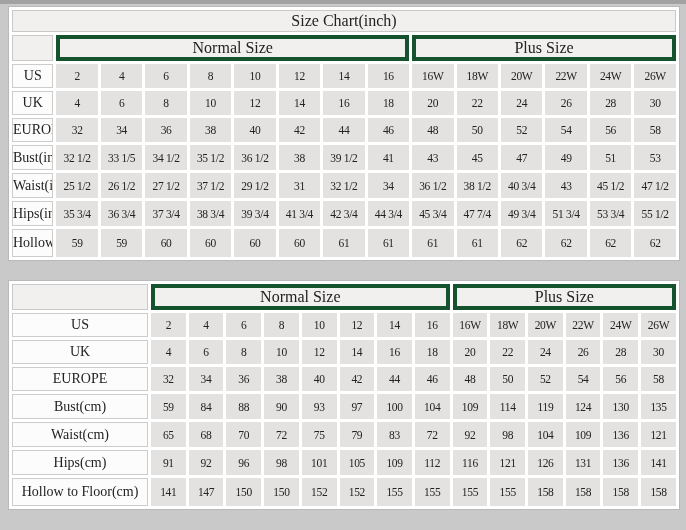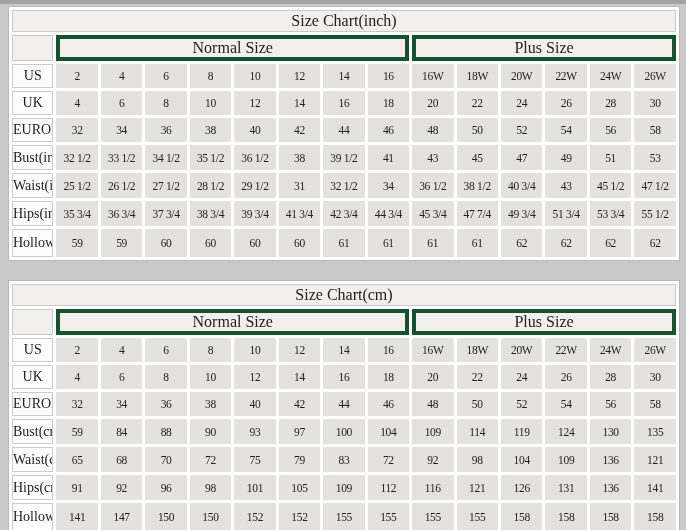--- a/index.html
+++ b/index.html
@@ -127,40 +127,40 @@
           <td class="data-cell plus">48</td>
           <td class="data-cell plus">50</td>
           <td class="data-cell plus">52</td>
           <td class="data-cell plus">54</td>
           <td class="data-cell plus">56</td>
           <td class="data-cell plus">58</td>
         </tr>
         <tr>
           <td class="label-cell">Bust(inch)</td>
           <td class="data-cell">32 1/2</td>
-          <td class="data-cell">33 1/2</td>
+          <td class="data-cell">33 1/5</td>
           <td class="data-cell">34 1/2</td>
           <td class="data-cell">35 1/2</td>
           <td class="data-cell">36 1/2</td>
           <td class="data-cell">38</td>
           <td class="data-cell">39 1/2</td>
           <td class="data-cell">41</td>
           <td class="data-cell plus">43</td>
           <td class="data-cell plus">45</td>
           <td class="data-cell plus">47</td>
           <td class="data-cell plus">49</td>
           <td class="data-cell plus">51</td>
           <td class="data-cell plus">53</td>
         </tr>
         <tr>
           <td class="label-cell">Waist(inch)</td>
           <td class="data-cell">25 1/2</td>
           <td class="data-cell">26 1/2</td>
           <td class="data-cell">27 1/2</td>
-          <td class="data-cell">28 1/2</td>
+          <td class="data-cell">37 1/2</td>
           <td class="data-cell">29 1/2</td>
           <td class="data-cell">31</td>
           <td class="data-cell">32 1/2</td>
           <td class="data-cell">34</td>
           <td class="data-cell plus">36 1/2</td>
           <td class="data-cell plus">38 1/2</td>
           <td class="data-cell plus">40 3/4</td>
           <td class="data-cell plus">43</td>
           <td class="data-cell plus">45 1/2</td>
           <td class="data-cell plus">47 1/2</td>
@@ -197,23 +197,20 @@
           <td class="data-cell plus">62</td>
           <td class="data-cell plus">62</td>
           <td class="data-cell plus">62</td>
           <td class="data-cell plus">62</td>
         </tr>
       </tbody>
     </table>
   <table class="size-chart">
       <thead>
         <tr>
-          <td class="title-cell" colspan="15">Size Chart(cm)</td>
-        </tr>
-        <tr>
           <td class="corner-cell"></td>
           <td class="group-cell" colspan="8">Normal Size</td>
           <td class="group-cell" colspan="6">Plus Size</td>
         </tr>
       </thead>
       <tbody>
         <tr>
           <td class="label-cell">US</td>
           <td class="data-cell">2</td>
           <td class="data-cell">4</td>

